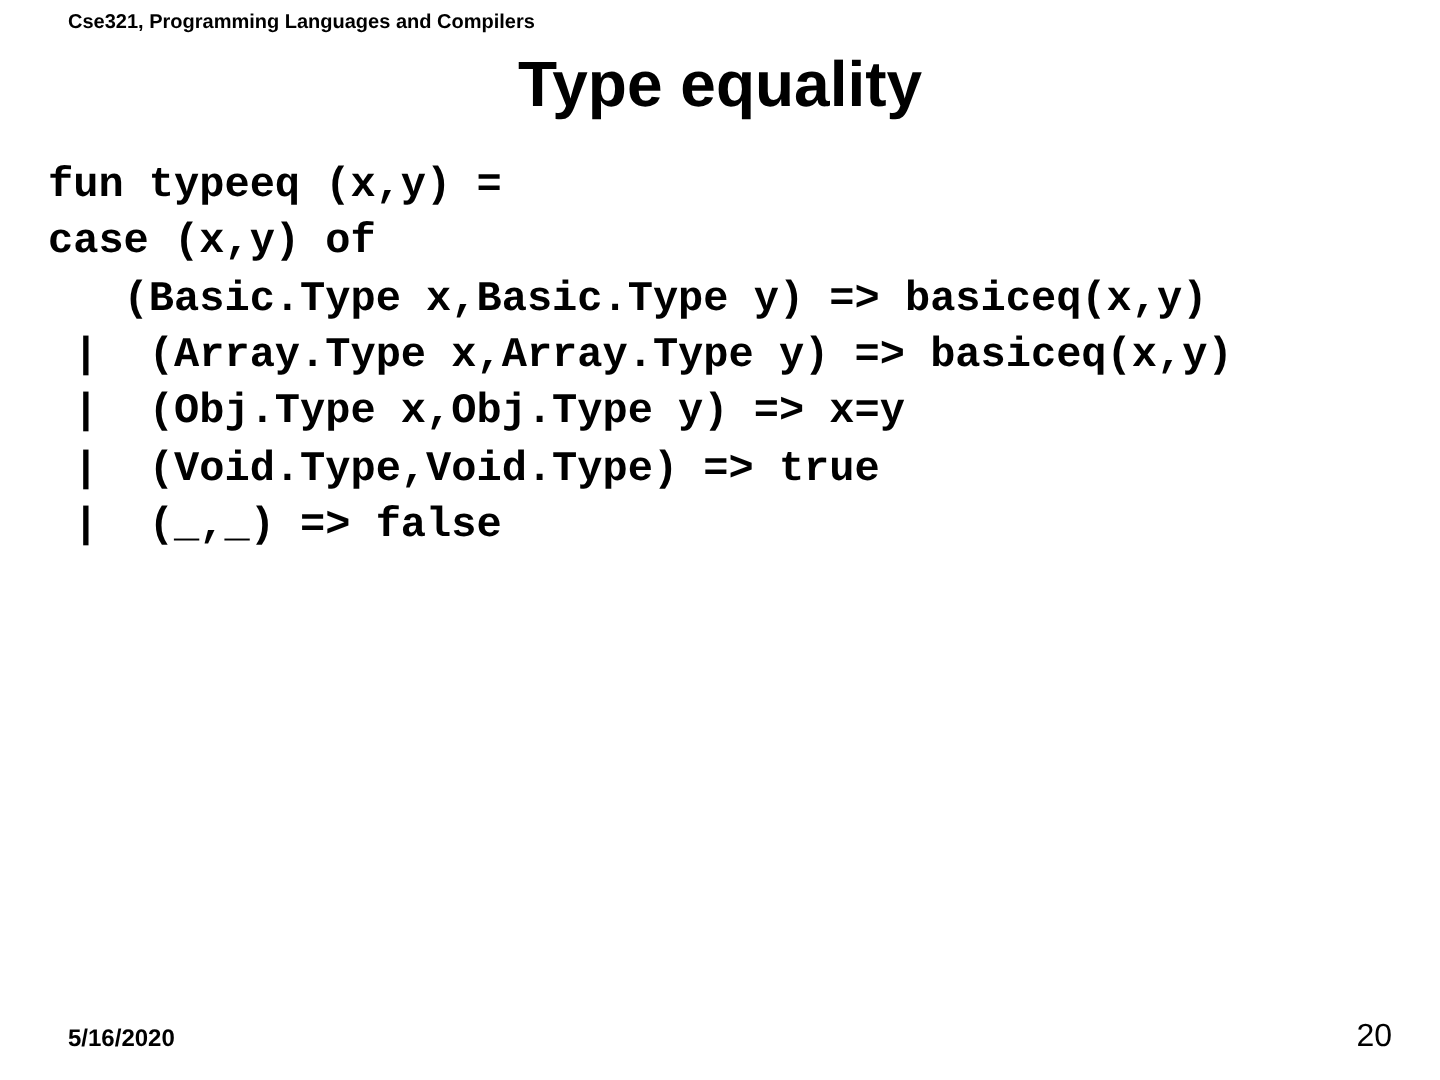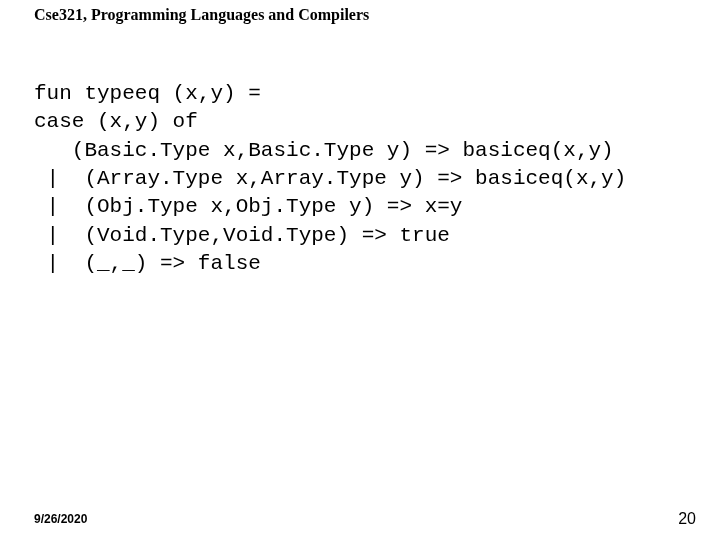--- a/index.html
+++ b/index.html
@@ -16,41 +16,40 @@
   .slide {
     width: 720px;
     height: 540px;
     position: relative;
     box-sizing: border-box;
   }
   .course-header {
     position: absolute;
     top: 6px;
     left: 34px;
-    font-size: 16px;
+    font-size: 10px;
     font-weight: bold;
-    font-family: Liberation Serif, serif;
   }
   .title {
     position: absolute;
     top: 24px;
     left: 0;
     width: 720px;
     text-align: center;
     font-size: 32px;
     font-weight: bold;
   }
   .code {
     position: absolute;
     top: 80px;
-    left: 34px;
+    left: 24px;
     right: 20px;
     font-family: "Courier New", Courier, monospace;
     font-size: 21px;
-    font-weight: normal;
+    font-weight: bold;
     white-space: pre;
     line-height: 1.35;
   }
   .footer-date {
     position: absolute;
     bottom: 14px;
     left: 34px;
     font-size: 12px;
     font-weight: bold;
   }
@@ -59,22 +58,23 @@
     bottom: 12px;
     right: 24px;
     font-size: 16px;
   }
 </style>
 </head>
 <body>
 
 <div class="slide">
   <div class="course-header">Cse321, Programming Languages and Compilers</div>
+  <div class="title">Type equality</div>
   <div class="code">fun typeeq (x,y) =
 case (x,y) of
    (Basic.Type x,Basic.Type y) =&gt; basiceq(x,y)
  |  (Array.Type x,Array.Type y) =&gt; basiceq(x,y)
  |  (Obj.Type x,Obj.Type y) =&gt; x=y
  |  (Void.Type,Void.Type) =&gt; true
  |  (_,_) =&gt; false</div>
-  <div class="footer-date">9/26/2020</div>
+  <div class="footer-date">5/16/2020</div>
   <div class="footer-num">20</div>
 </div>
 
 </body></html>

